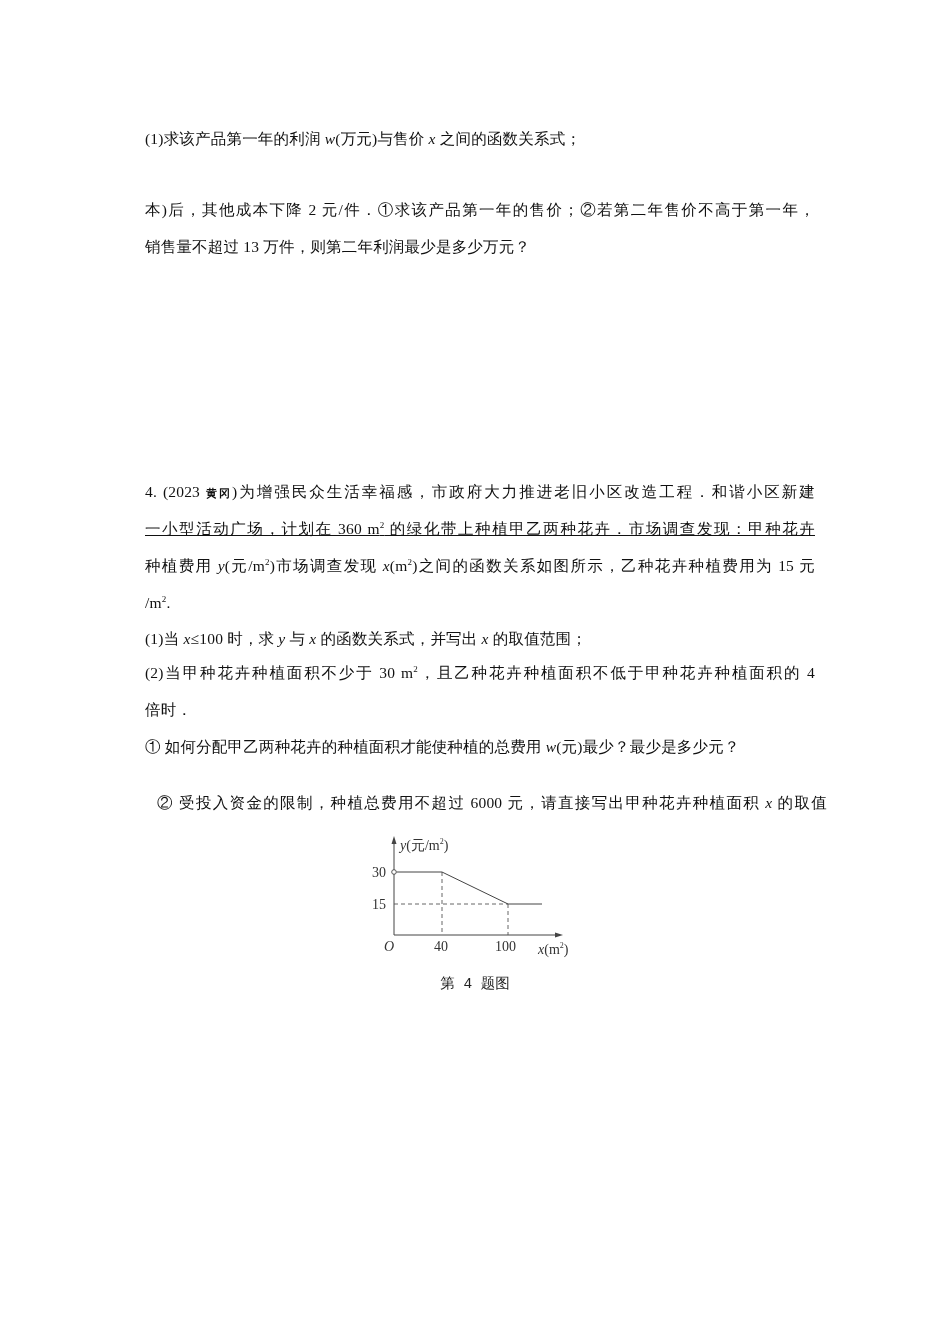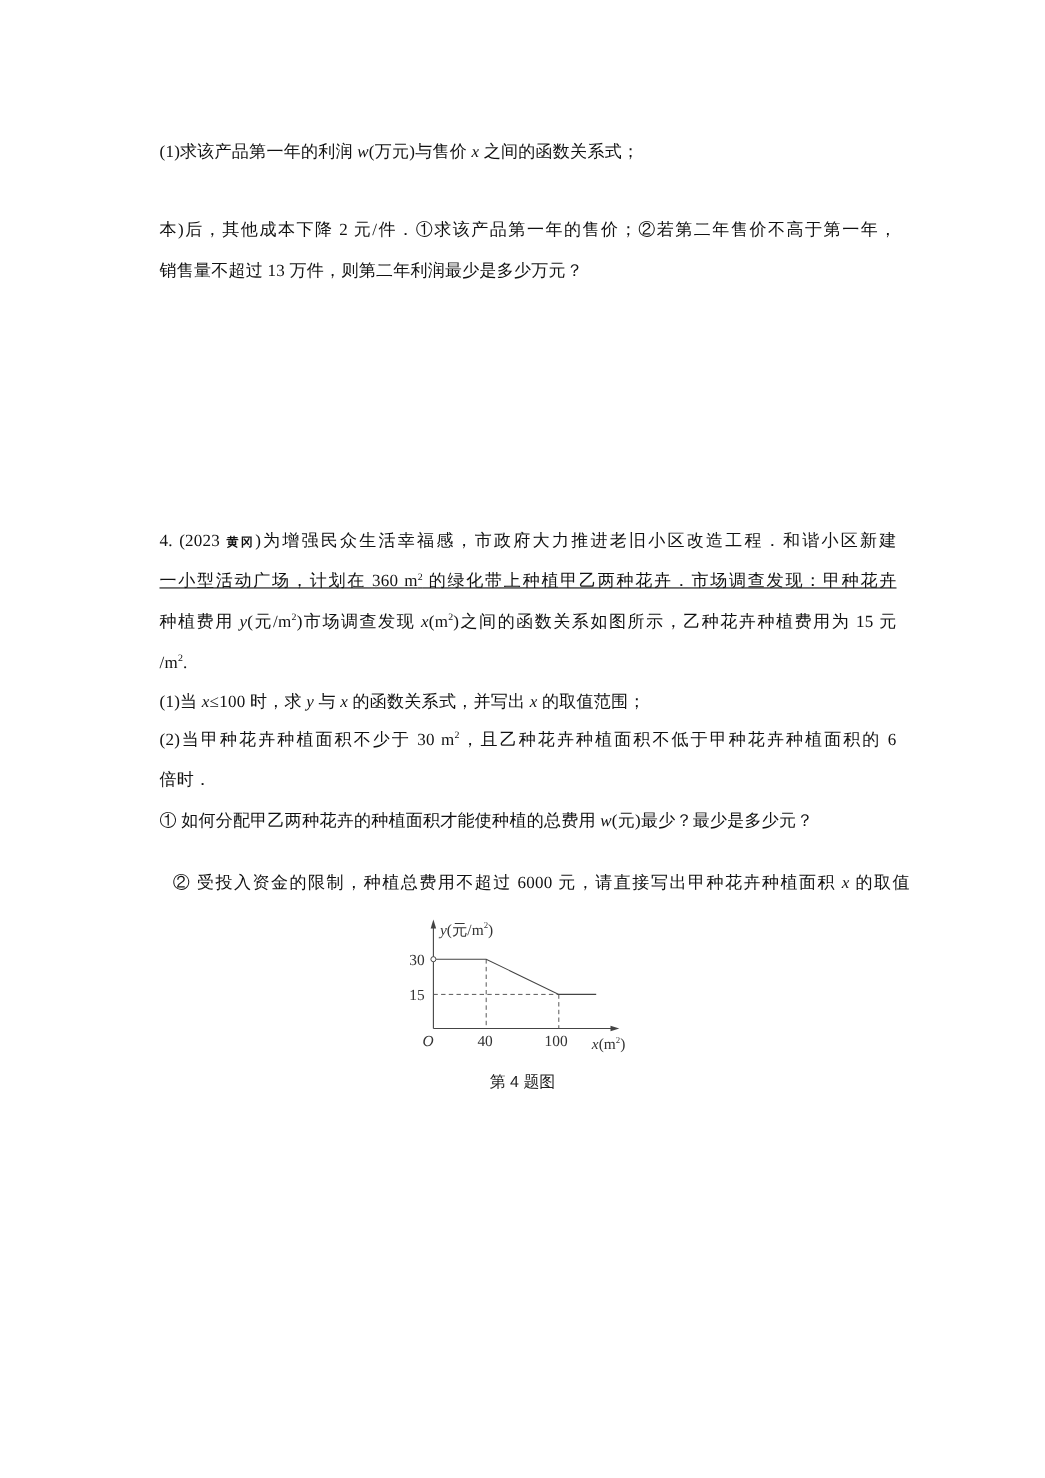--- a/index.html
+++ b/index.html
@@ -44,21 +44,21 @@
       width: 230px;
       height: 140px;
     }
     .figure svg { position: absolute; left: 0; top: 0; }
     .caption {
       position: absolute;
       left: 360px;
       top: 974px;
       width: 230px;
       text-align: center;
-      font-family: Liberation Sans, sans-serif;
+      font-family: Liberation Mono, monospace;
       font-size: 14.5px;
       color: #222;
     }
     .axis-label {
       font-family: "Liberation Serif", serif;
       font-size: 14px;
       fill: #333;
     }
   </style>
 </head>
@@ -82,21 +82,21 @@
     <span>种植费用 </span><span class="it">y</span><span>(元/m</span><sup>2</sup><span>)市场调查发现 </span><span class="it">x</span><span>(m</span><sup>2</sup><span>)之间的函数关系如图所示，乙种花卉种植费用为 15 元</span>
   </div>
   <div class="line" style="top:593px;">
     <span>/m</span><sup>2</sup><span>.</span>
   </div>
 
   <div class="line" style="top:629px;">
     <span>(1)当 </span><span class="it">x</span><span>≤100 时，求 </span><span class="it">y</span><span> 与 </span><span class="it">x</span><span> 的函数关系式，并写出 </span><span class="it">x</span><span> 的取值范围；</span>
   </div>
   <div class="line justify" style="top:663px;">
-    <span>(2)当甲种花卉种植面积不少于 30 m</span><sup>2</sup><span>，且乙种花卉种植面积不低于甲种花卉种植面积的 6</span>
+    <span>(2)当甲种花卉种植面积不少于 30 m</span><sup>2</sup><span>，且乙种花卉种植面积不低于甲种花卉种植面积的 4</span>
   </div>
   <div class="line" style="top:700px;">倍时．</div>
   <div class="line" style="top:737px;">
     <span>① 如何分配甲乙两种花卉的种植面积才能使种植的总费用 </span><span class="it">w</span><span>(元)最少？最少是多少元？</span>
   </div>
   <div class="line justify" style="top:793px;margin-left:12px;">
     <span>② 受投入资金的限制，种植总费用不超过 6000 元，请直接写出甲种花卉种植面积 </span><span class="it">x</span><span> 的取值</span>
   </div>
 
   <div class="figure">

